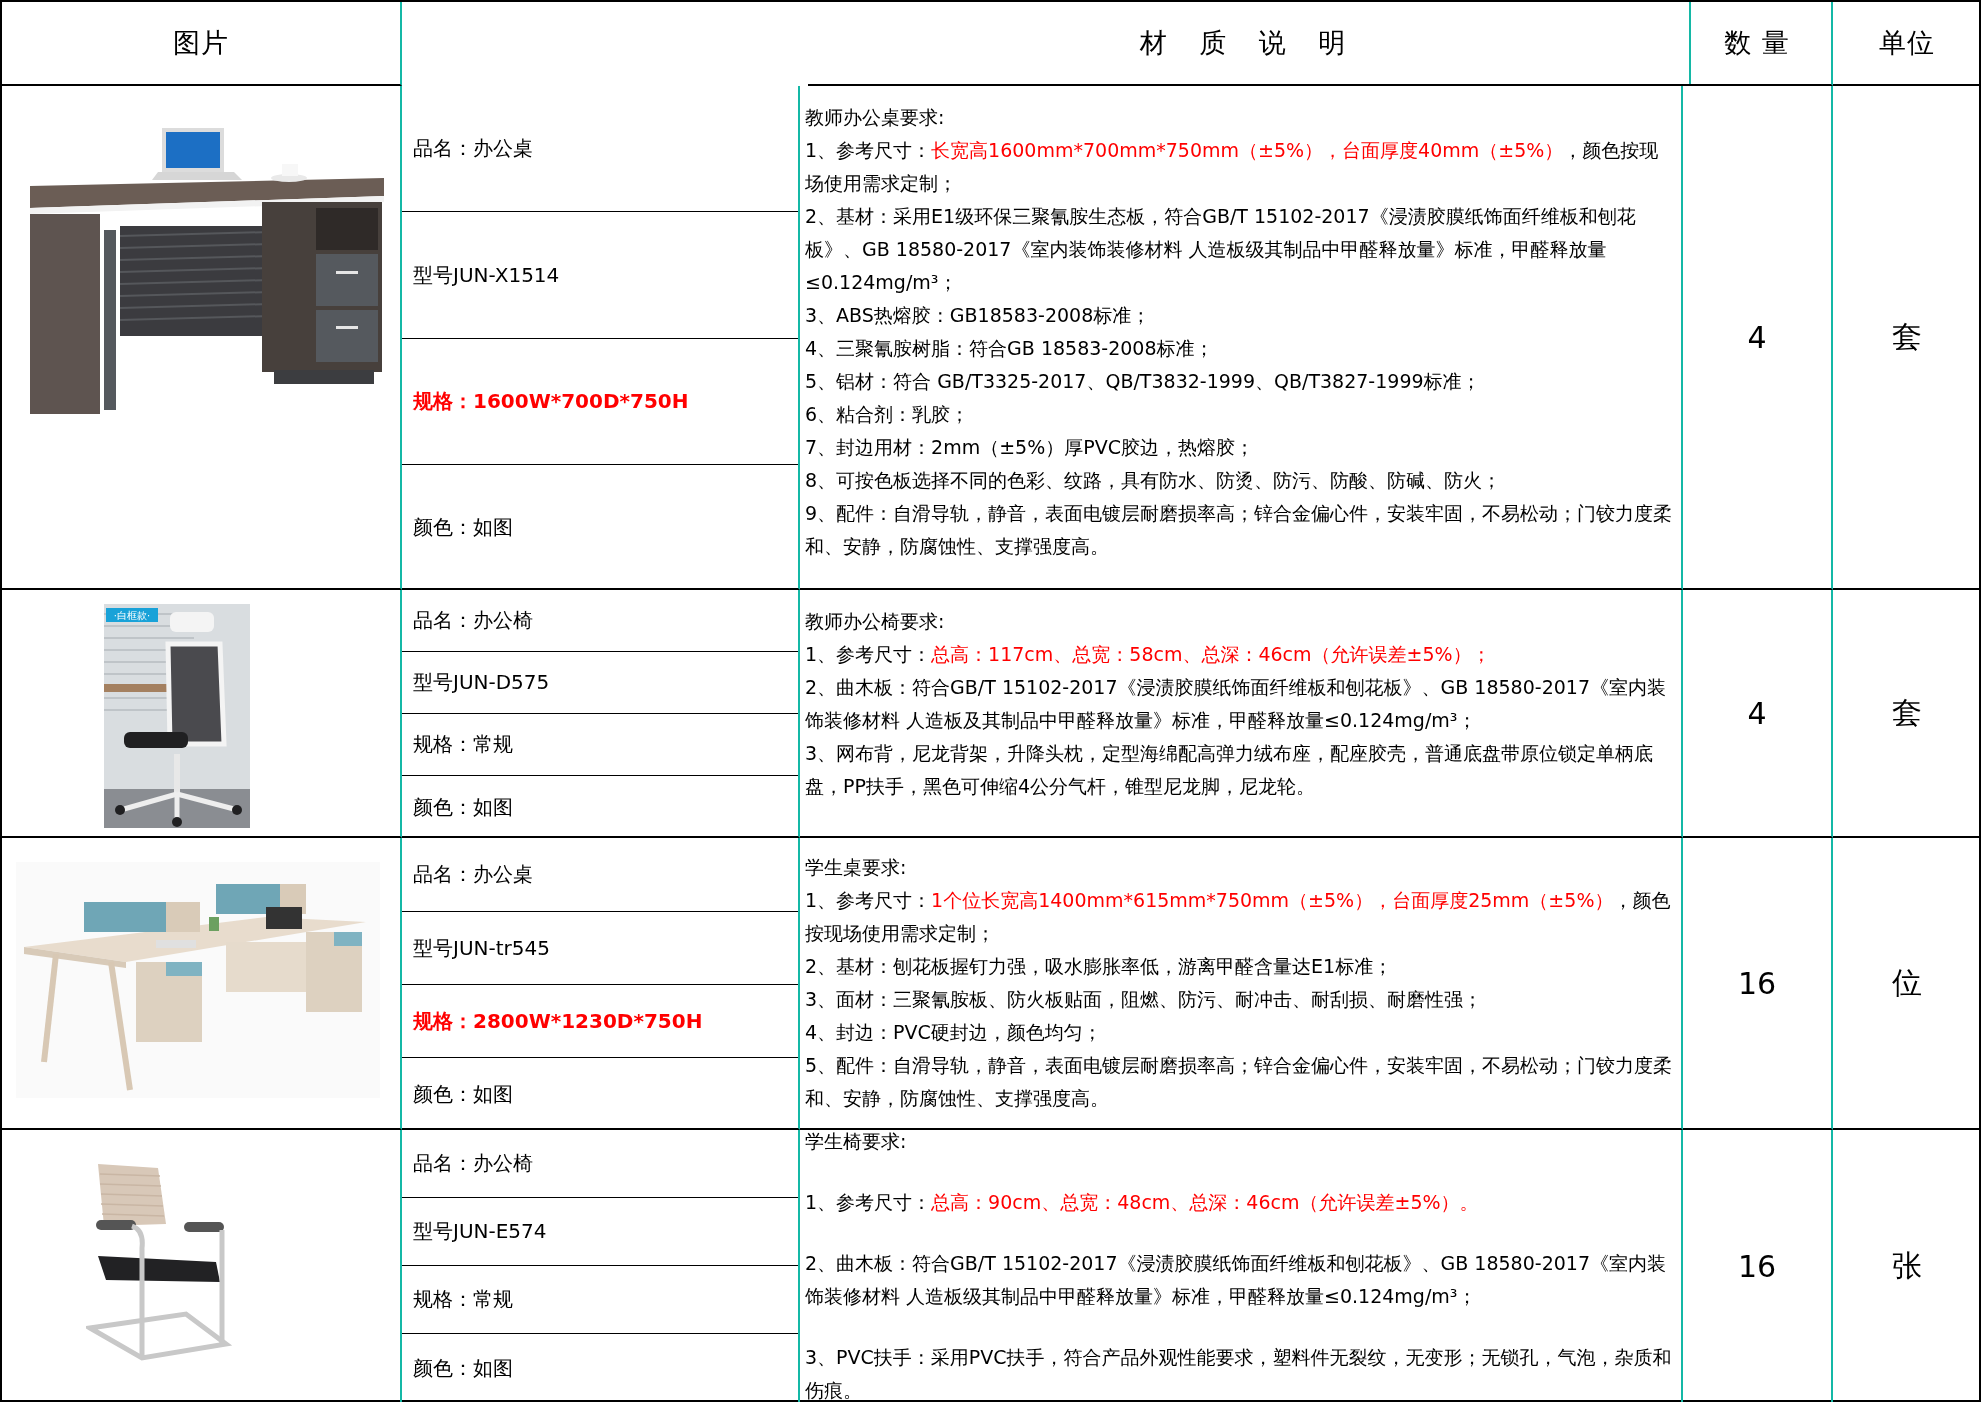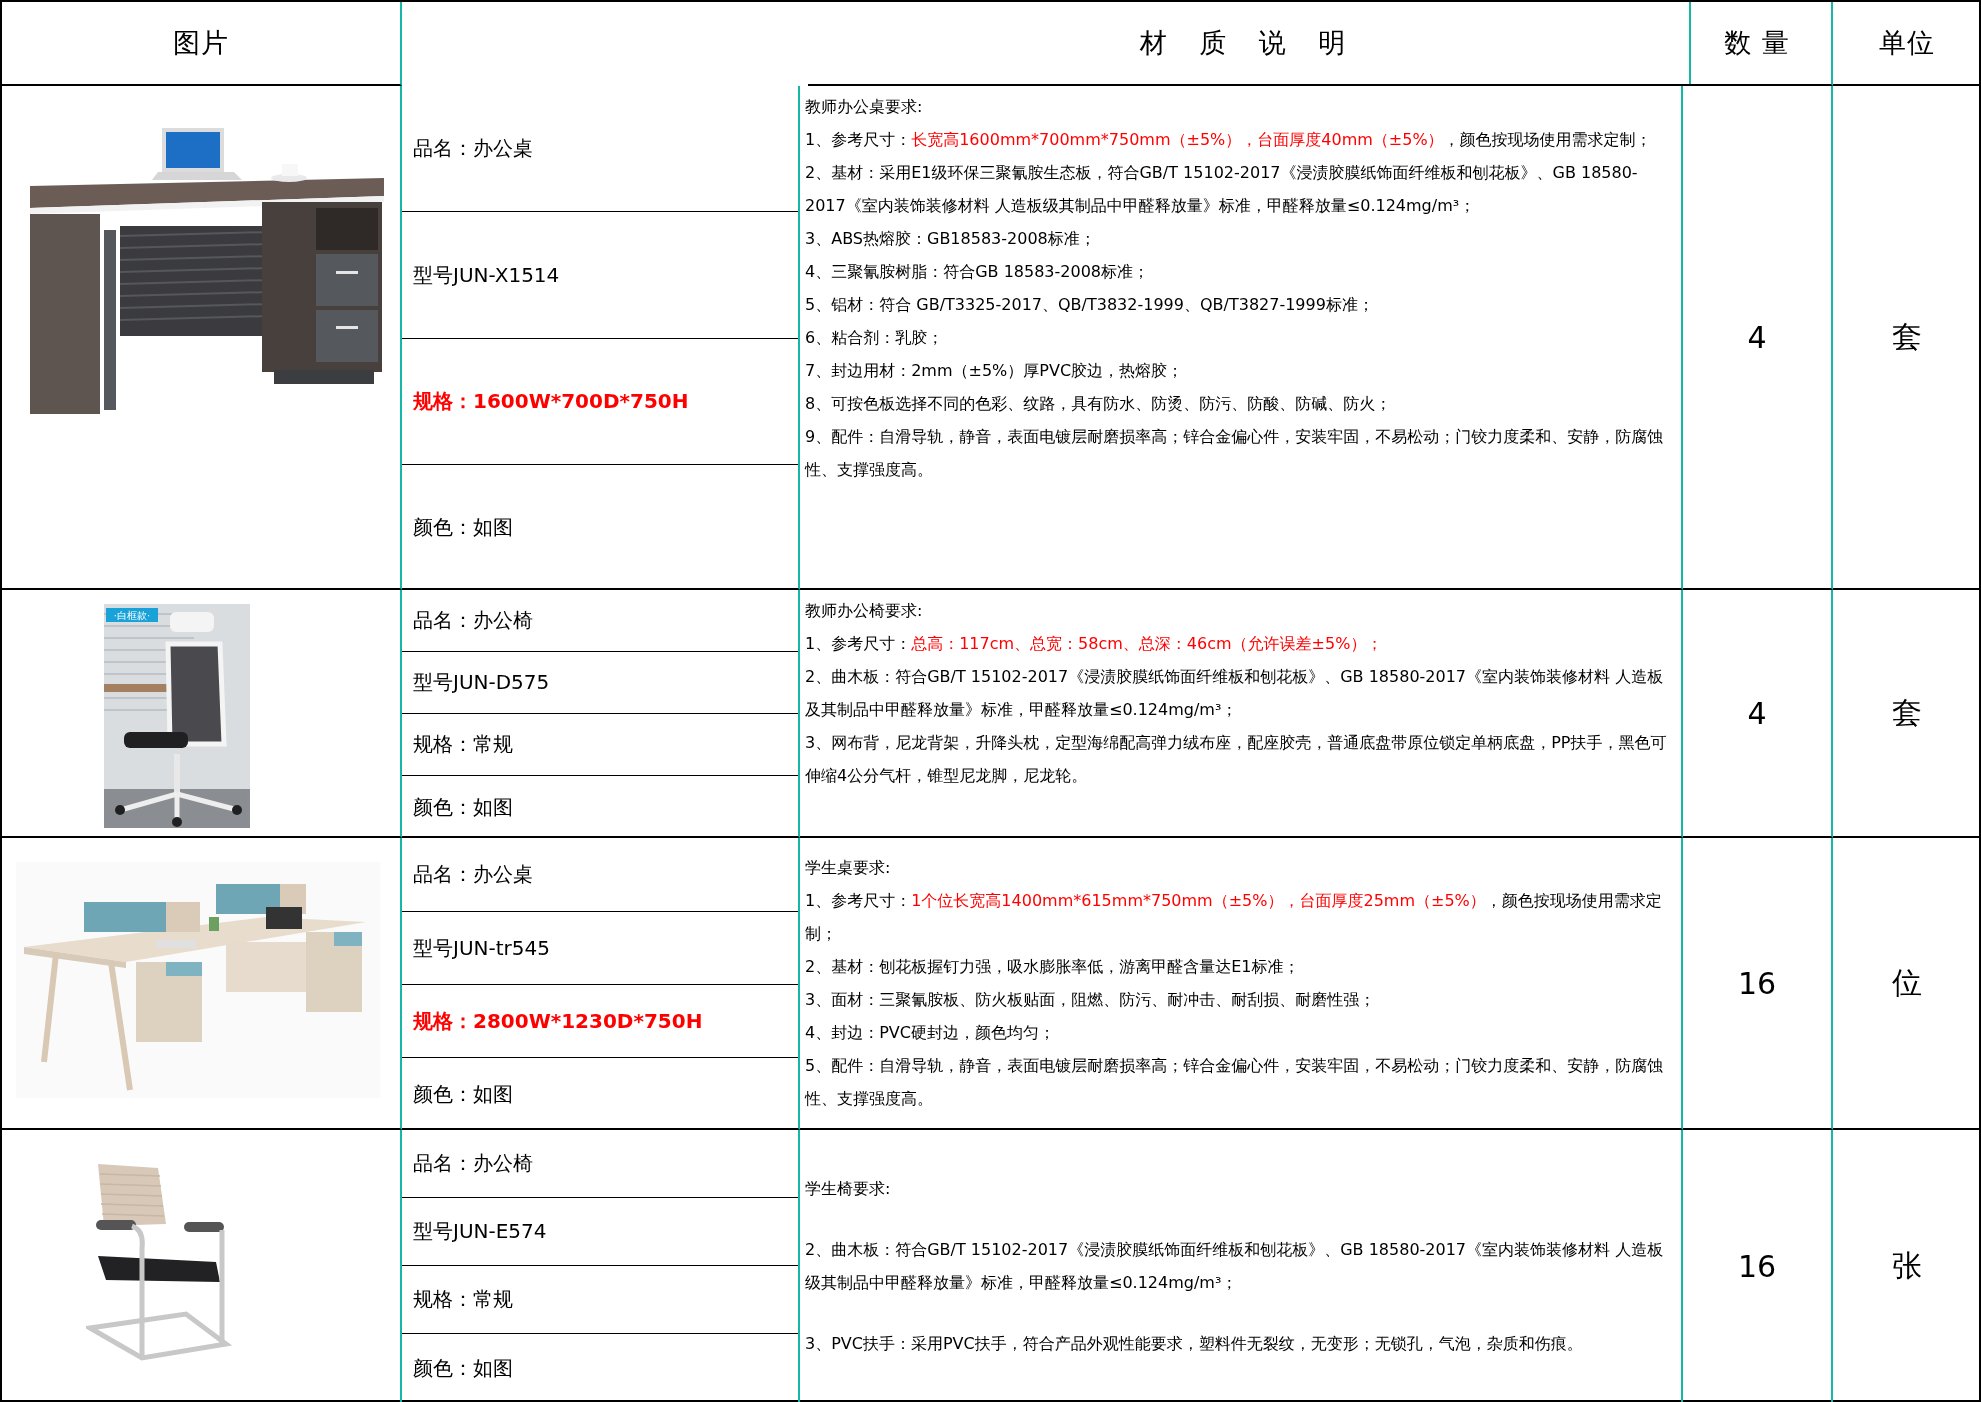--- a/index.html
+++ b/index.html
@@ -8,21 +8,21 @@
 
   .tbl { position: absolute; left: 0; top: 0; width: 1981px; height: 1402px; border: 2px solid #000; }
   .cell { position: absolute; border-right: 2px solid #14b8a6; border-bottom: 2px solid #000; }
   .hdr { display: flex; align-items: center; justify-content: center; font-size: 27px; letter-spacing: 1px; }
   .hdr.spaced { letter-spacing: 12px; margin-left: 8px; }
 
   .sub { position: absolute; left: 0; width: 100%; border-bottom: 1.5px solid #000; display: flex; align-items: center; padding-left: 11px; font-size: 20px; white-space: nowrap; }
   .sub:last-child { border-bottom: none; }
   .sub.red { color: #ff0000; font-weight: bold; }
 
-  .desc { font-size: 16px; line-height: 33px; padding: 4px 6px 0 5px; }
+  .desc { font-size: 19px; line-height: 33px; padding: 15px 6px 0 5px; }
   .desc .red { color: #ff0000; }
   .desc.center { display: flex; flex-direction: column; justify-content: center; padding-top: 0; }
 
   .num { display: flex; align-items: center; justify-content: center; font-size: 30px; }
 
   .photo { position: absolute; }
 </style>
 </head>
 <body>
 
@@ -190,19 +190,20 @@
     </svg>
   </div>
   <div class="cell" style="left:400px;top:1128px;width:398px;height:272px;border-bottom:none;">
     <div class="sub" style="top:0;height:68px;">品名：办公椅</div>
     <div class="sub" style="top:68px;height:68px;">型号JUN-E574</div>
     <div class="sub" style="top:136px;height:68px;">规格：常规</div>
     <div class="sub" style="top:204px;height:68px;">颜色：如图</div>
   </div>
   <div class="cell desc center" style="left:798px;top:1128px;width:883px;height:272px;border-bottom:none;gap:28px;">
     <div>学生椅要求:</div>
+    <div><span>1、参考尺寸：</span><span class="red">总高：90cm、总宽：48cm、总深：46cm（允许误差±5%）。</span><span></span></div>
     <div>2、曲木板：符合GB/T 15102-2017《浸渍胶膜纸饰面纤维板和刨花板》、GB 18580-2017《室内装饰装修材料 人造板级其制品中甲醛释放量》标准，甲醛释放量≤0.124mg/m³；</div>
     <div>3、PVC扶手：采用PVC扶手，符合产品外观性能要求，塑料件无裂纹，无变形；无锁孔，气泡，杂质和伤痕。</div>
   </div>
   <div class="cell num" style="left:1681px;top:1128px;width:150px;height:272px;border-bottom:none;">16</div>
   <div class="cell num" style="left:1831px;top:1128px;width:148px;height:272px;border-right:none;border-bottom:none;">张</div>
 
 </div>
 
 </body></html>

